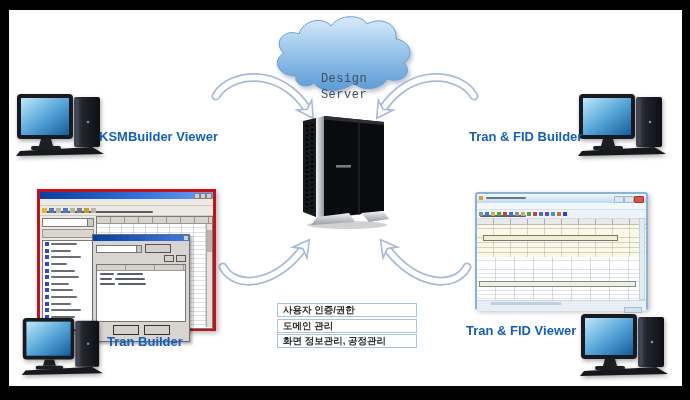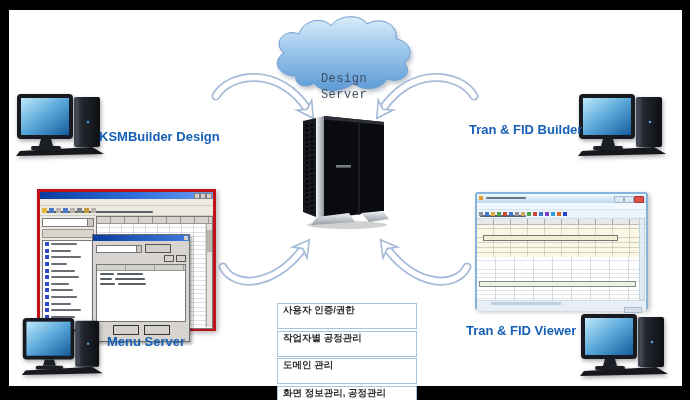--- a/index.html
+++ b/index.html
@@ -13,21 +13,21 @@
 
   
   .cloud{position:absolute;left:257px;top:2px;width:156px;height:88px;}
   .cloud svg{position:absolute;left:0;top:0;filter:drop-shadow(2px 3px 2px rgba(60,80,110,.35));}
   .cloud-text{position:absolute;left:0;top:16px;width:100%;text-align:center;
               font-family:Liberation Mono, monospace;font-size:12px;line-height:16px;
               color:#3e4d61;letter-spacing:.5px;margin-top:43px;}
 
   
   .features{position:absolute;left:268px;top:293px;width:146px;}
-  .feature{box-sizing:border-box;width:140px;height:26px;line-height:11px;margin-bottom:1.5px;
+  .feature{box-sizing:border-box;width:140px;height:14px;line-height:11px;margin-bottom:1.5px;
            border:1px solid #a9c4e1;background:#fff;padding:0 0 0 5px;
            font-size:9.5px;font-weight:bold;color:#2b2b2b;white-space:nowrap;overflow:hidden;}
 
   
   .arrow{position:absolute;}
   .arrow path.band1{fill:none;stroke:#a6bbd7;stroke-width:9;stroke-linecap:round;}
   .arrow path.band2{fill:none;stroke:#ffffff;stroke-width:5.5;stroke-linecap:round;}
   .arrow .head{fill:#fff;stroke:#a6bbd7;stroke-width:1.6;}
   .flip{transform:scaleX(-1);}
 
@@ -384,26 +384,25 @@
       <rect x="60" y="5" width="26" height="50" rx="2" fill="url(#gTower)"></rect>
       <rect x="62" y="7" width="3" height="46" fill="#4a505c" opacity=".5"></rect>
       <circle cx="74" cy="30" r="1.3" fill="#4f9fd8"></circle>
       <rect x="3" y="2" width="56" height="45" rx="4" fill="#171a21"></rect>
       <rect x="7" y="6" width="48" height="37" fill="url(#gScreen)"></rect>
       <polygon points="27,47 37,47 39,54 25,54" fill="#1b1e25"></polygon>
       <rect x="17" y="54" width="30" height="4" rx="2" fill="#1b1e25"></rect>
     </svg>
   </div>
 
-  <div class="lbl" style="left:90px;top:119px">KSMBuilder Design</div>
-  <div class="lbl" style="left:460px;top:112px">Tran &amp; FID Builder</div>
-  <div class="lbl" style="left:98px;top:324px">Menu Server</div>
+  <div class="lbl" style="left:90px;top:119px">KSMBuilder Viewer</div>
+  <div class="lbl" style="left:460px;top:119px">Tran &amp; FID Builder</div>
+  <div class="lbl" style="left:98px;top:324px">Tran Builder</div>
   <div class="lbl" style="left:457px;top:313px">Tran &amp; FID Viewer</div>
 
   <div class="features">
     <div class="feature">사용자 인증/권한</div>
-    <div class="feature">작업자별 공정관리</div>
     <div class="feature">도메인 관리</div>
     <div class="feature">화면 정보관리, 공정관리</div>
   </div>
 
 </div>
 </div>
 
 </body></html>

